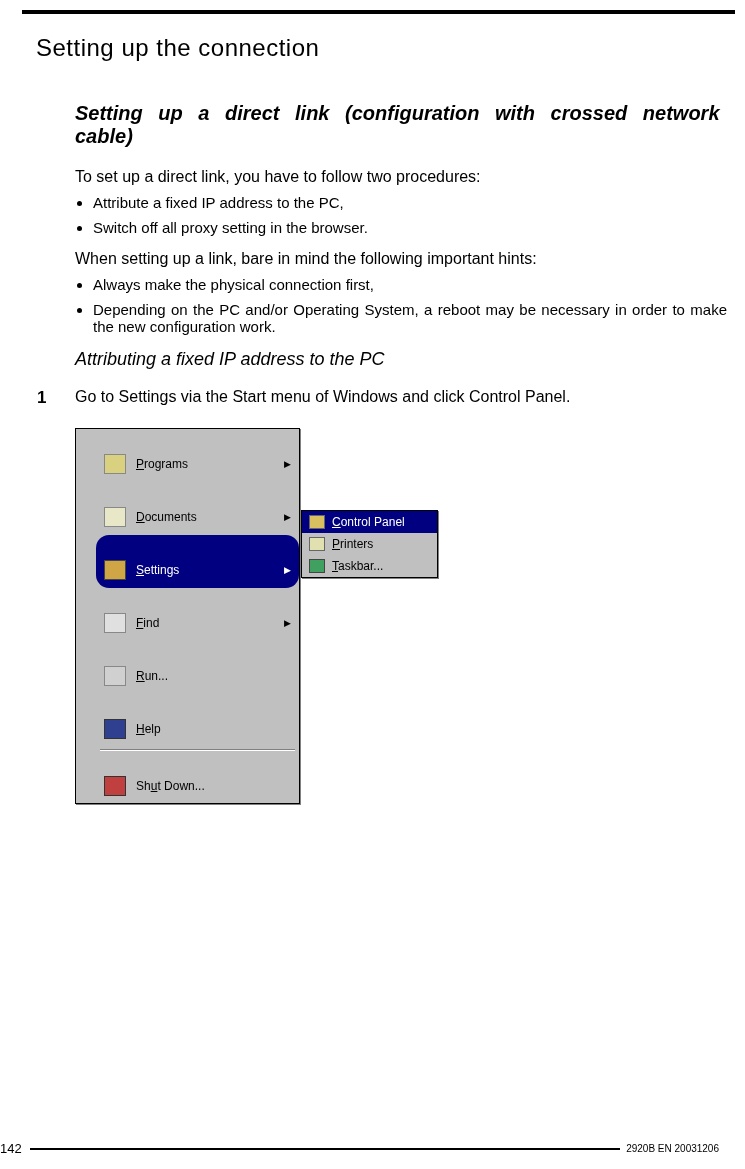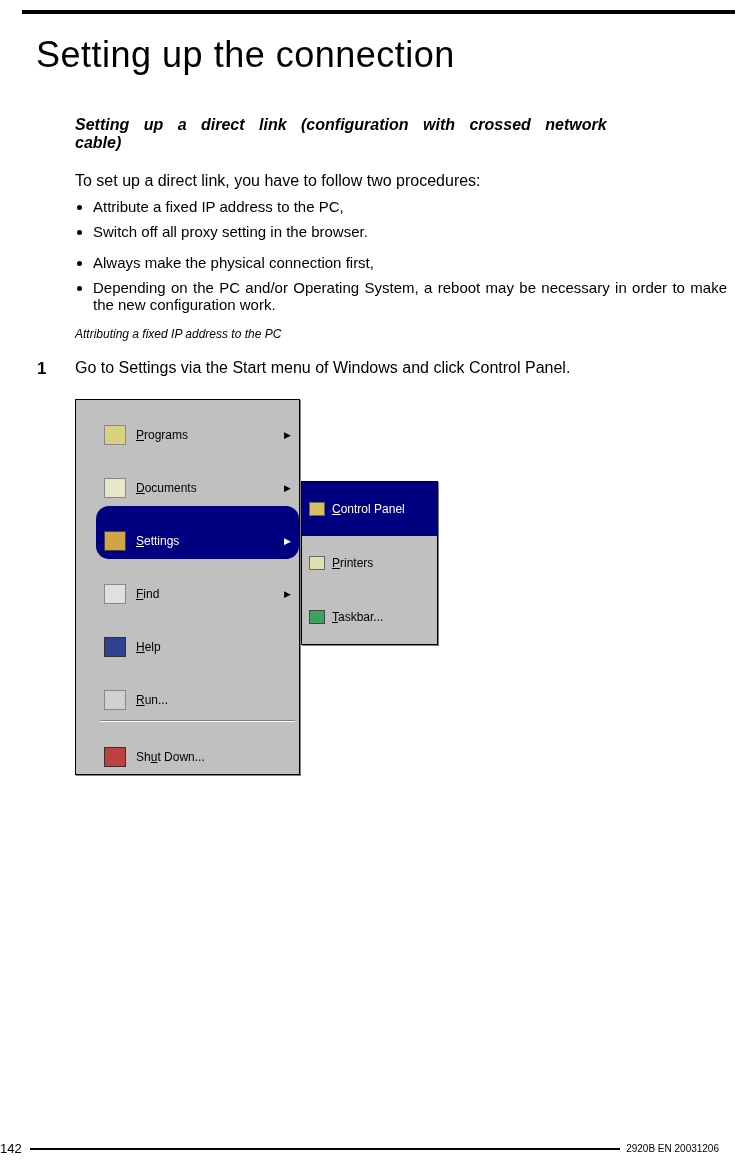--- a/index.html
+++ b/index.html
@@ -13,33 +13,33 @@
   .page {
     padding: 10px 0 0 0;
     position: relative;
     min-height: 1150px;
   }
   .top-rule {
     border-top: 4px solid #000;
     margin: 0 10px 0 22px;
   }
   .title {
-    font-size: 36px;
+    font-size: 24px;
     font-weight: normal;
     margin: 20px 0 40px 36px;
     letter-spacing: 0.5px;
   }
   .content {
     margin-left: 75px;
     margin-right: 0;
   }
   .subhead {
     font-style: italic;
     font-weight: bold;
-    font-size: 16px;
+    font-size: 20px;
     margin: 0 0 20px 0;
     text-align: justify;
     text-align-last: left;
   }
   .subhead-line1 {
     display: block;
     word-spacing: 10px;
   }
   .para {
     font-size: 16px;
@@ -50,21 +50,21 @@
     padding: 0 0 0 18px;
   }
   ul.bullets li {
     font-size: 15px;
     margin: 3px 0 8px 0;
     text-align: justify;
     padding-right: 18px;
   }
   .subsubhead {
     font-style: italic;
-    font-size: 12px;
+    font-size: 18px;
     margin: 10px 0 18px 0;
   }
   .step-row {
     display: flex;
     align-items: flex-start;
     margin-left: -38px;
   }
   .step-num {
     font-weight: bold;
     font-size: 17px;
@@ -141,21 +141,21 @@
     background: #c0c0c0;
     width: 135px;
     margin-left: 1px;
     margin-top: 82px;
     box-shadow: 1px 1px 0 #808080;
   }
   .sitem {
     display: flex;
     align-items: center;
     height: 22px;
-    padding: 16px 6px;
+    padding: 0 6px;
     font-size: 12px;
   }
   .sitem.sel {
     background: #000080;
     color: #fff;
   }
   .sitem .sico {
     width: 18px;
     height: 16px;
     margin-right: 6px;
@@ -219,20 +219,21 @@
       <span>cable)</span>
     </div>
 
     <p class="para">To set up a direct link, you have to follow two procedures:</p>
 
     <ul class="bullets">
       <li>Attribute a fixed IP address to the PC,</li>
       <li>Switch off all proxy setting in the browser.</li>
     </ul>
 
+    <p class="para">When setting up a link, bare in mind the following important hints:</p>
 
     <ul class="bullets">
       <li>Always make the physical connection first,</li>
       <li>Depending on the PC and/or Operating System, a reboot may be necessary in order to make the new configuration work.</li>
     </ul>
 
     <div class="subsubhead">Attributing a fixed IP address to the PC</div>
 
     <div class="step-row">
       <div class="step-num">1</div>
@@ -267,29 +268,29 @@
             </div>
             <div class="mitem">
               <div class="ico">
                   <div class="i-find"></div>
                 </div>
               <span class="lbl"><span class="under">F</span><span>ind</span></span>
               <span class="arrow">▶</span>
             </div>
             <div class="mitem">
               <div class="ico">
+                  <div class="i-run"></div>
+                </div>
+              <span class="lbl"><span class="under">R</span><span>un...</span></span>
+            </div>
+            <div class="mitem">
+              <div class="ico">
                   <div class="i-help"></div>
                 </div>
               <span class="lbl"><span class="under">H</span><span>elp</span></span>
-            </div>
-            <div class="mitem">
-              <div class="ico">
-                  <div class="i-run"></div>
-                </div>
-              <span class="lbl"><span class="under">R</span><span>un...</span></span>
             </div>
             <div class="sep"></div>
             <div class="mitem" style="height:34px">
               <div class="ico">
                   <div class="i-shut"></div>
                 </div>
               <span class="lbl"><span>Sh</span><span class="under">u</span><span>t Down...</span></span>
             </div>
           </div>
         </div>

